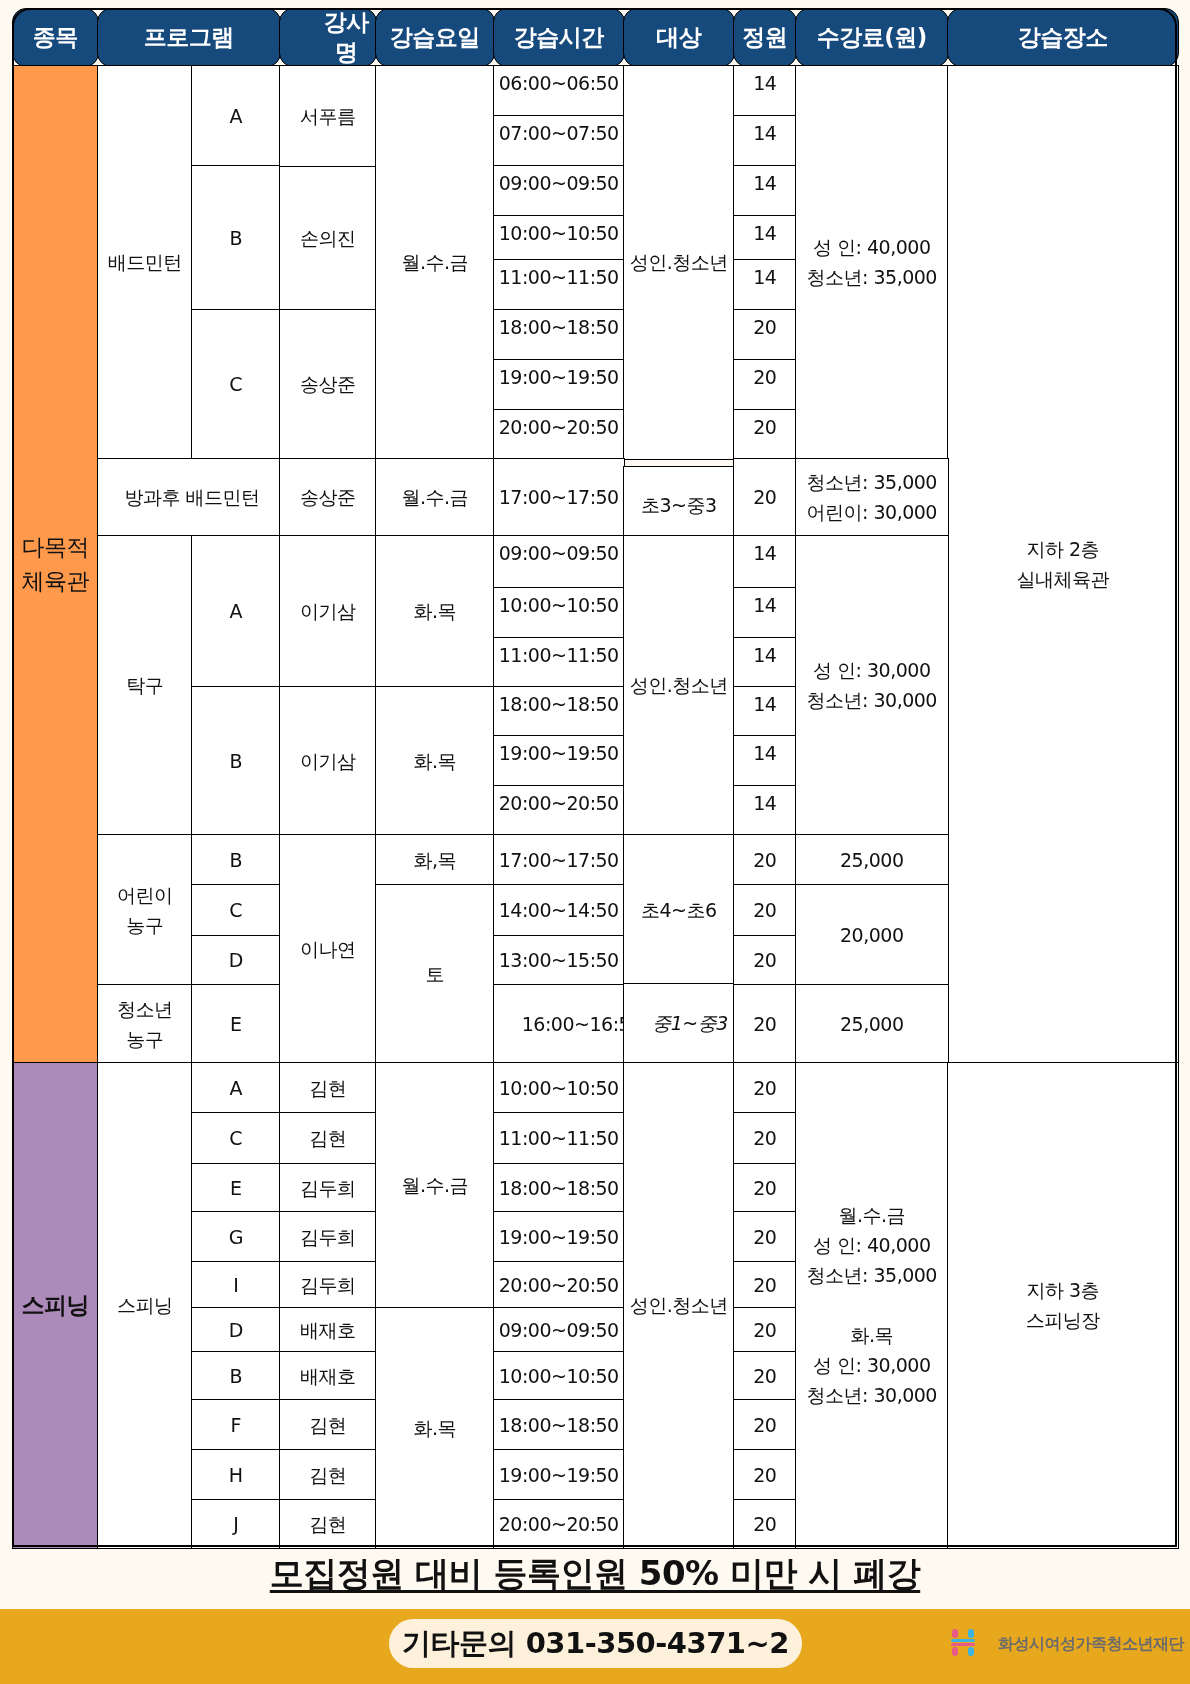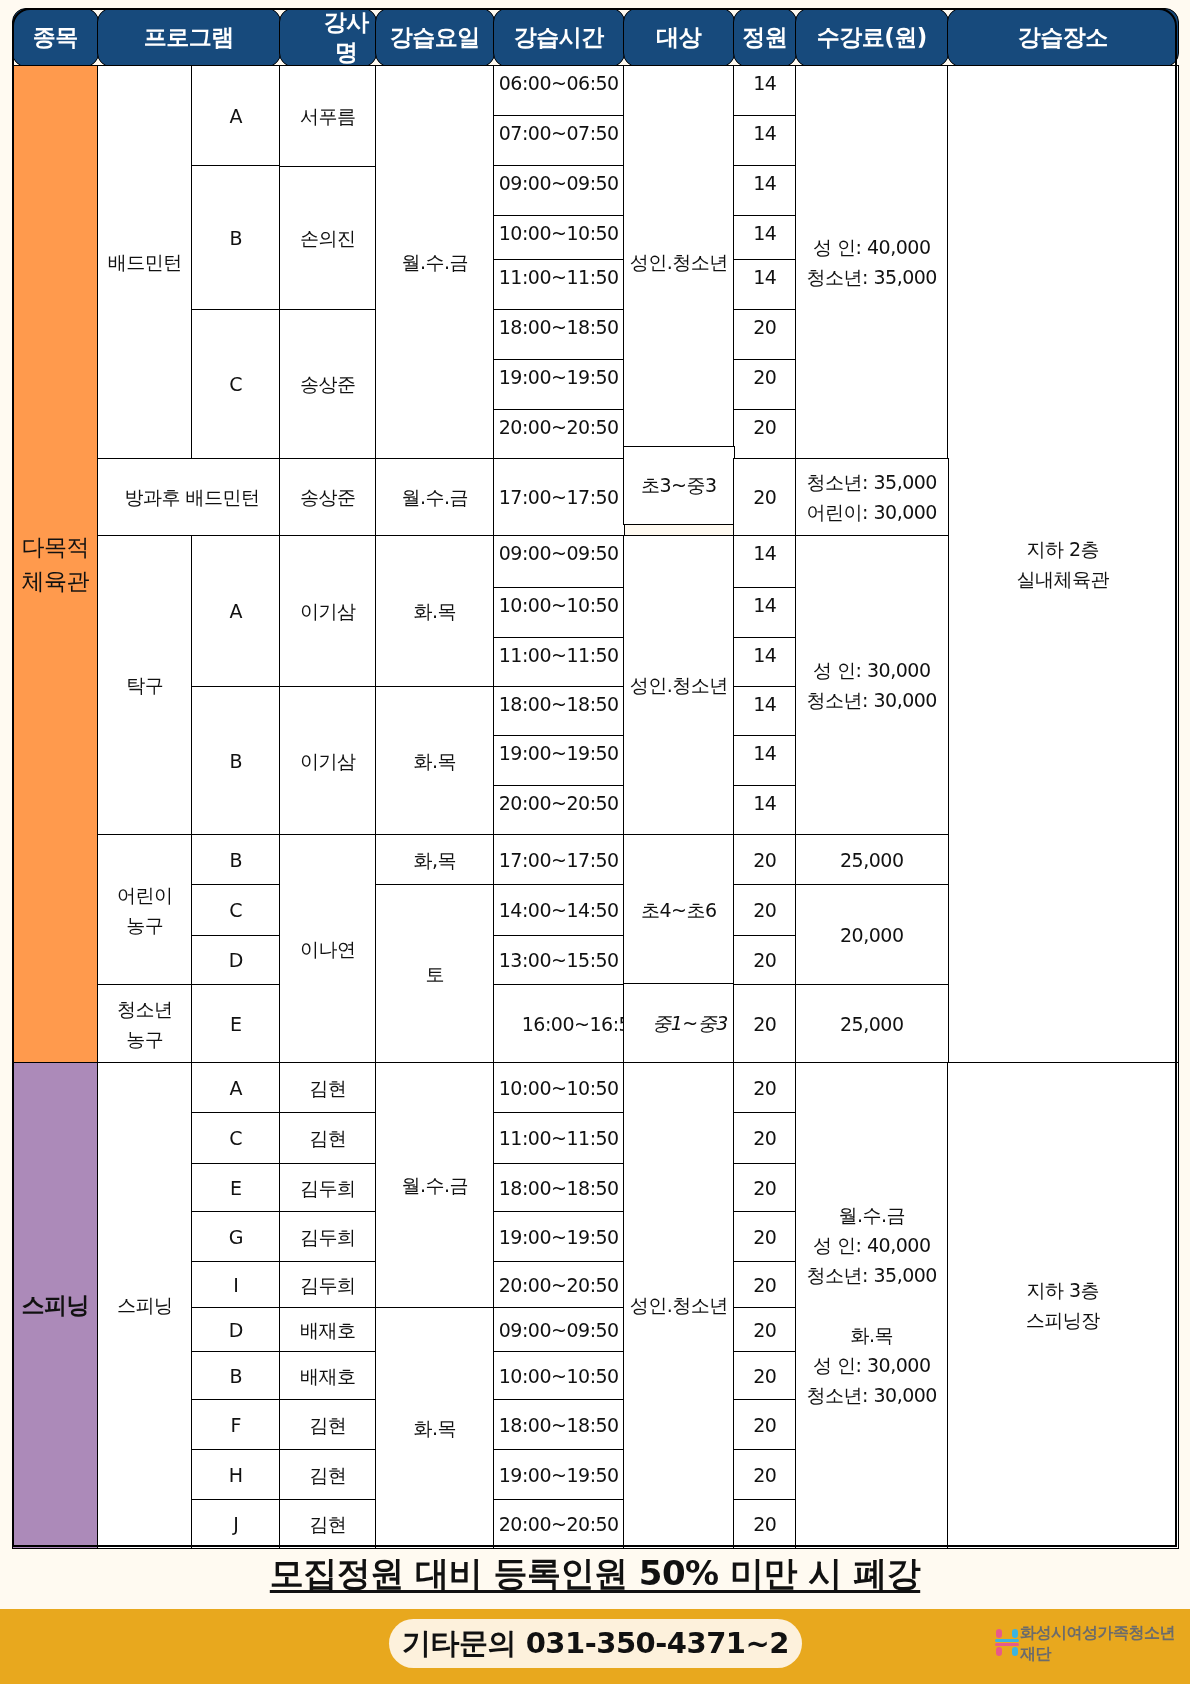--- a/index.html
+++ b/index.html
@@ -17,21 +17,21 @@
   #frame{position:absolute;left:12px;top:8px;width:1165px;height:1539px;border:2px solid #000;
          border-radius:18px 18px 0 0;box-sizing:border-box;pointer-events:none;}
   .corner-l{border-top-left-radius:18px;}
   .corner-r{border-top-right-radius:18px;}
   #notice{position:absolute;left:0;width:1190px;top:1551px;text-align:center;}
   #notice span{font-size:34px;font-weight:bold;text-decoration:underline;text-underline-offset:5px;
                text-decoration-thickness:3px;letter-spacing:-0.5px;}
   #footer{position:absolute;left:0;top:1609px;width:1190px;height:75px;background:#e8a81e;}
   #pill{position:absolute;left:389px;top:10px;width:413px;height:49px;border-radius:25px;background:#fdf1dc;
         display:flex;align-items:center;justify-content:center;font-size:29px;font-weight:bold;letter-spacing:-0.5px;}
-  #logo{position:absolute;left:994px;top:20px;height:30px;display:flex;align-items:center;gap:0;justify-content:space-between;}
+  #logo{position:absolute;left:950px;top:20px;height:30px;display:flex;align-items:center;gap:22px;justify-content:space-between;}
   #logo-text{font-size:16px;color:#6b6b6b;font-weight:bold;letter-spacing:-0.5px;}
 </style>
 </head>
 <body>
 
 <div id="table">
     <div class="cell hdr corner-l" style="left: 12px; top: 8px; width: 86.5px; height: 58.5px; background: rgb(23, 74, 124);">종목</div>
     <div class="cell hdr" style="left: 97px; top: 8px; width: 183.5px; height: 58.5px; background: rgb(23, 74, 124);">프로그램</div>
     <div class="cell hdr" style="left: 279px; top: 8px; width: 97.5px; height: 58.5px; background: rgb(23, 74, 124); padding-left: 37px;">강사명</div>
     <div class="cell hdr" style="left: 375px; top: 8px; width: 119.5px; height: 58.5px; background: rgb(23, 74, 124);">강습요일</div>
@@ -69,21 +69,21 @@
     <div class="cell top" style="left: 733px; top: 359px; width: 63.5px; height: 51.5px;">20</div>
     <div class="cell top" style="left: 733px; top: 409px; width: 63.5px; height: 50.5px;">20</div>
     <div class="cell " style="left: 795px; top: 65px; width: 153.5px; height: 394.5px;">성   인: 40,000
 청소년: 35,000</div>
     <div class="cell " style="left: 947px; top: 65px; width: 231.5px; height: 998.5px;">지하 2층
 실내체육관</div>
     <div class="cell " style="left: 97px; top: 458px; width: 190px; height: 78.5px;">방과후 배드민턴</div>
     <div class="cell " style="left: 279px; top: 458px; width: 97.5px; height: 78.5px;">송상준</div>
     <div class="cell " style="left: 375px; top: 458px; width: 119.5px; height: 78.5px;">월.수.금</div>
     <div class="cell time" style="left: 493px; top: 458px; width: 131.5px; height: 78.5px;">17:00~17:50</div>
-    <div class="cell " style="left: 623px; top: 446px; width: 111.5px; height: 78.5px;">초3~중3</div>
+    <div class="cell " style="left: 623px; top: 466px; width: 111.5px; height: 78.5px;">초3~중3</div>
     <div class="cell " style="left: 733px; top: 458px; width: 63.5px; height: 78.5px;">20</div>
     <div class="cell " style="left: 795px; top: 458px; width: 153.5px; height: 78.5px;">청소년: 35,000
 어린이: 30,000</div>
     <div class="cell " style="left: 97px; top: 535px; width: 95.5px; height: 300.5px;">탁구</div>
     <div class="cell " style="left: 191px; top: 535px; width: 89.5px; height: 152.5px;">A</div>
     <div class="cell " style="left: 191px; top: 686px; width: 89.5px; height: 149.5px;">B</div>
     <div class="cell " style="left: 279px; top: 535px; width: 97.5px; height: 152.5px;">이기삼</div>
     <div class="cell " style="left: 279px; top: 686px; width: 97.5px; height: 149.5px;">이기삼</div>
     <div class="cell " style="left: 375px; top: 535px; width: 119.5px; height: 152.5px;">화.목</div>
     <div class="cell " style="left: 375px; top: 686px; width: 119.5px; height: 149.5px;">화.목</div>

